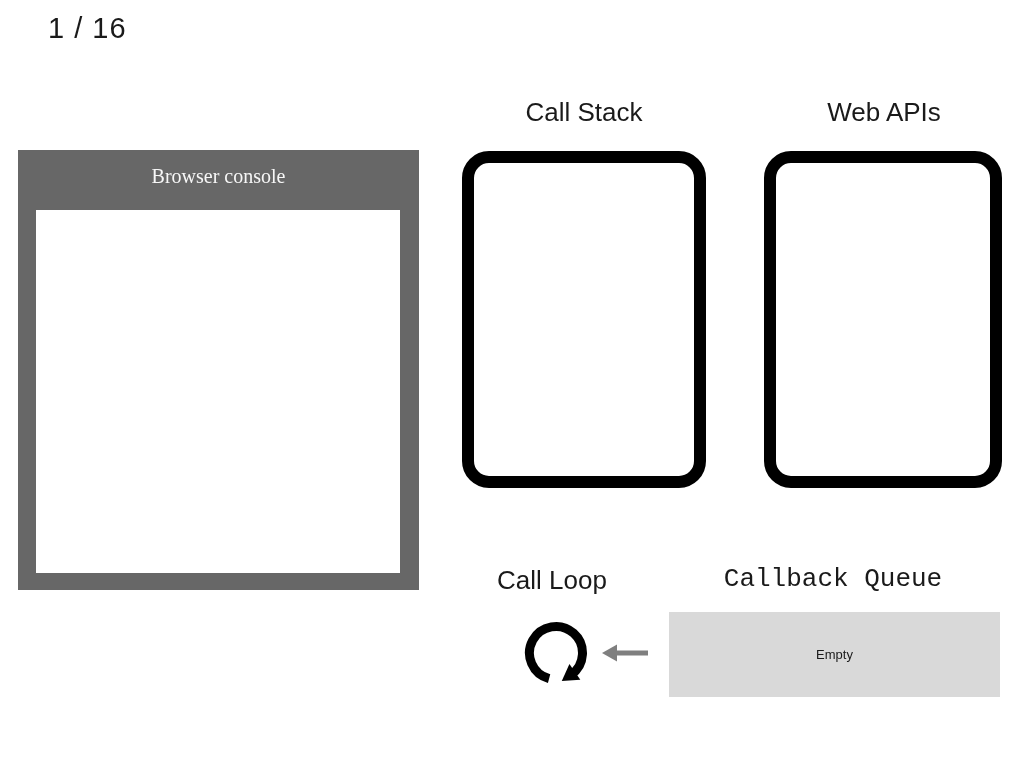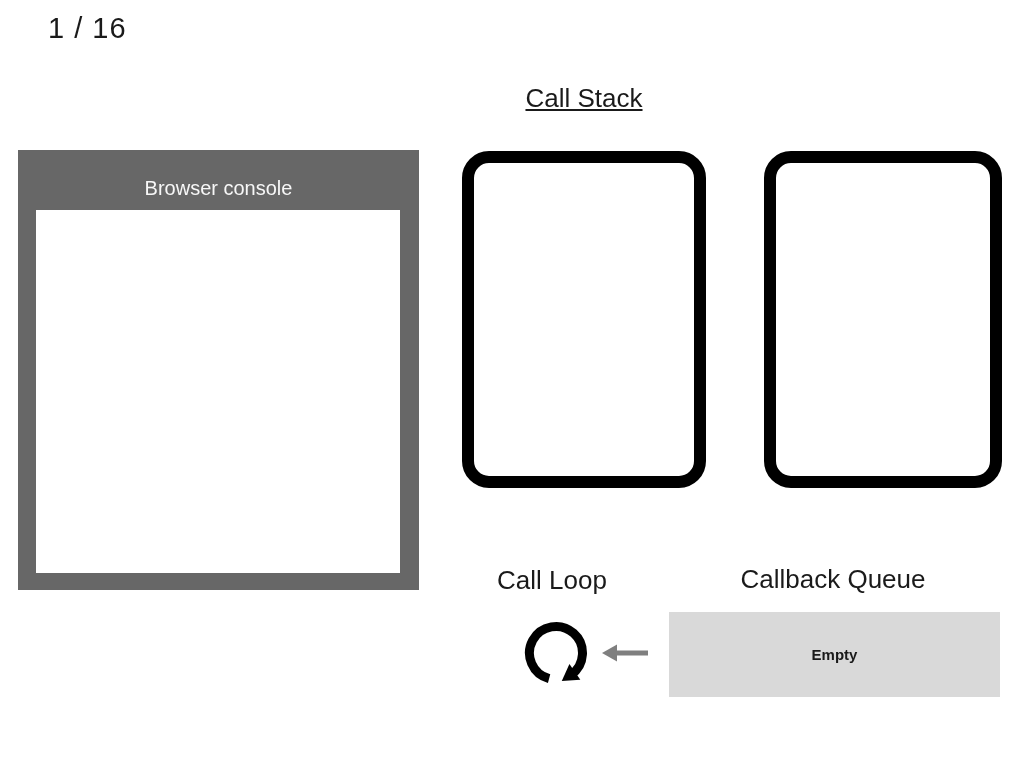--- a/index.html
+++ b/index.html
@@ -25,38 +25,38 @@
     position:absolute;left:48px;top:12px;
     font-size:29px;letter-spacing:1px;color:var(--ink);
   }
 
   
   .console{
     position:absolute;left:18px;top:150px;width:401px;height:440px;
     background:var(--console-bg);
   }
   .console-title{
-    position:absolute;left:0;top:16px;width:100%;height:44px;
+    position:absolute;left:0;top:4px;width:100%;height:44px;
     display:flex;align-items:center;justify-content:center;
-    font-size:20px;color:var(--console-text);
+    font-size:20px;color:var(--console-text);font-family:Liberation Serif, serif;
   }
   .console-screen{
     position:absolute;left:18px;top:60px;right:19px;bottom:17px;
     background:#ffffff;
   }
 
   
   .label{
     position:absolute;transform:translateX(-50%);
     font-size:26px;color:var(--ink);white-space:nowrap;
   }
-  .label-callstack{left:584px;top:83px;text-decoration:underline;}
+  .label-callstack{left:584px;top:97px;}
   .label-webapis{left:884px;top:97px;}
   .label-eventloop{left:552px;top:565px;}
-  .label-queue{left:833px;top:564px;}
+  .label-queue{left:833px;top:564px;font-family:Liberation Mono, monospace;}
 
   
   .frame{
     position:absolute;top:151px;height:337px;
     border:12px solid var(--frame-black);border-radius:27px;
     background:#ffffff;
   }
   .frame-callstack{left:462px;width:244px;}
   .frame-webapis{left:764px;width:238px;}
 
@@ -67,37 +67,38 @@
   
   .flow-arrow{position:absolute;left:600px;top:640px;width:50px;height:26px;}
   .flow-arrow svg{display:block;width:100%;height:100%;}
 
   
   .queue-box{
     position:absolute;left:669px;top:612px;width:331px;height:85px;
     background:var(--queue-box-bg);
     display:flex;align-items:center;justify-content:center;
   }
-  .queue-status{font-size:15px;color:var(--ink);font-weight:bold;}
+  .queue-status{font-size:13px;color:var(--ink);}
 </style>
 </head>
 <body>
 
 <div class="slide">
 
   <div class="counter">1 / 16</div>
 
   <div class="console">
     <div class="console-title">Browser console</div>
     <div class="console-screen"></div>
   </div>
 
   <div class="label label-callstack">Call Stack</div>
   <div class="frame frame-callstack"></div>
 
+  <div class="label label-webapis">Web APIs</div>
   <div class="frame frame-webapis"></div>
 
   <div class="label label-eventloop">Call Loop</div>
 
   <div class="eventloop-icon">
     <svg viewBox="0 0 64 64" xmlns="http://www.w3.org/2000/svg" aria-hidden="true">
       <path d="M 25.1 57.6 A 26.5 26.5 0 1 1 47.2 53.7" fill="none" stroke="#000000" stroke-width="9" stroke-linecap="butt"></path>
       <polygon points="-4,-9.5 12,0 -4,9.5" fill="#000000" transform="translate(47.6,53.2) rotate(145)"></polygon>
     </svg>
   </div>

